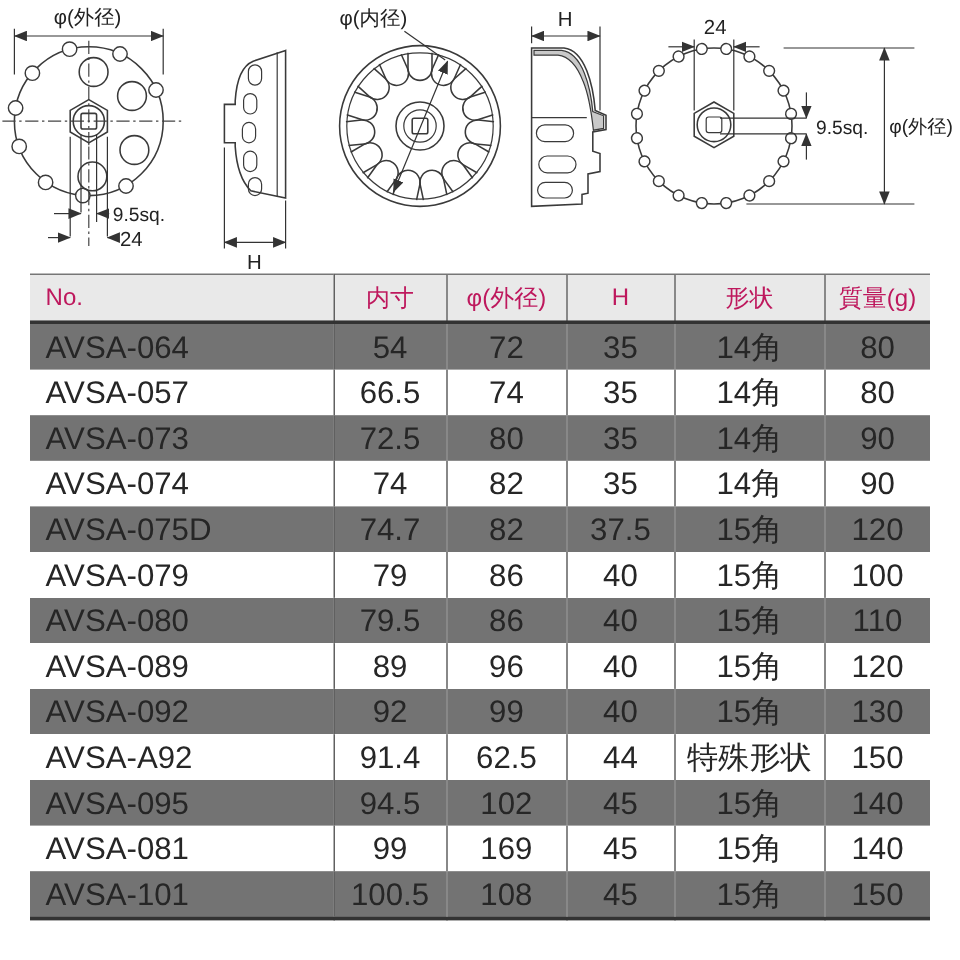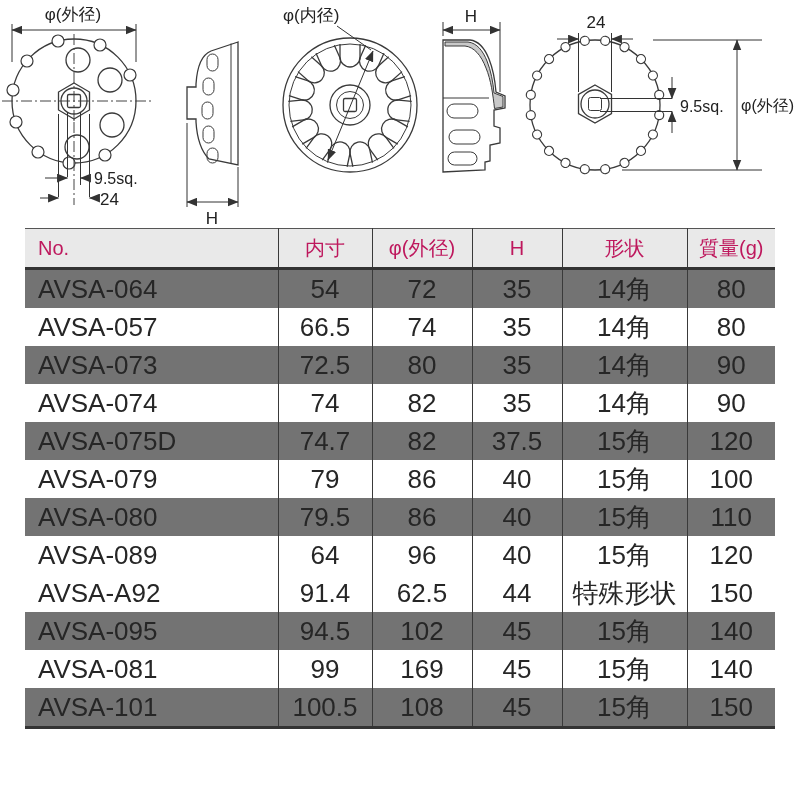--- a/index.html
+++ b/index.html
@@ -255,25 +255,33 @@
           <tr class="alt">
             <td>AVSA-080</td>
             <td>79.5</td>
             <td>86</td>
             <td>40</td>
             <td>15角</td>
             <td>110</td>
           </tr>
           <tr>
             <td>AVSA-089</td>
-            <td>64</td>
+            <td>89</td>
             <td>96</td>
             <td>40</td>
             <td>15角</td>
             <td>120</td>
+          </tr>
+          <tr class="alt">
+            <td>AVSA-092</td>
+            <td>92</td>
+            <td>99</td>
+            <td>40</td>
+            <td>15角</td>
+            <td>130</td>
           </tr>
           <tr>
             <td>AVSA-A92</td>
             <td>91.4</td>
             <td>62.5</td>
             <td>44</td>
             <td>特殊形状</td>
             <td>150</td>
           </tr>
           <tr class="alt">

